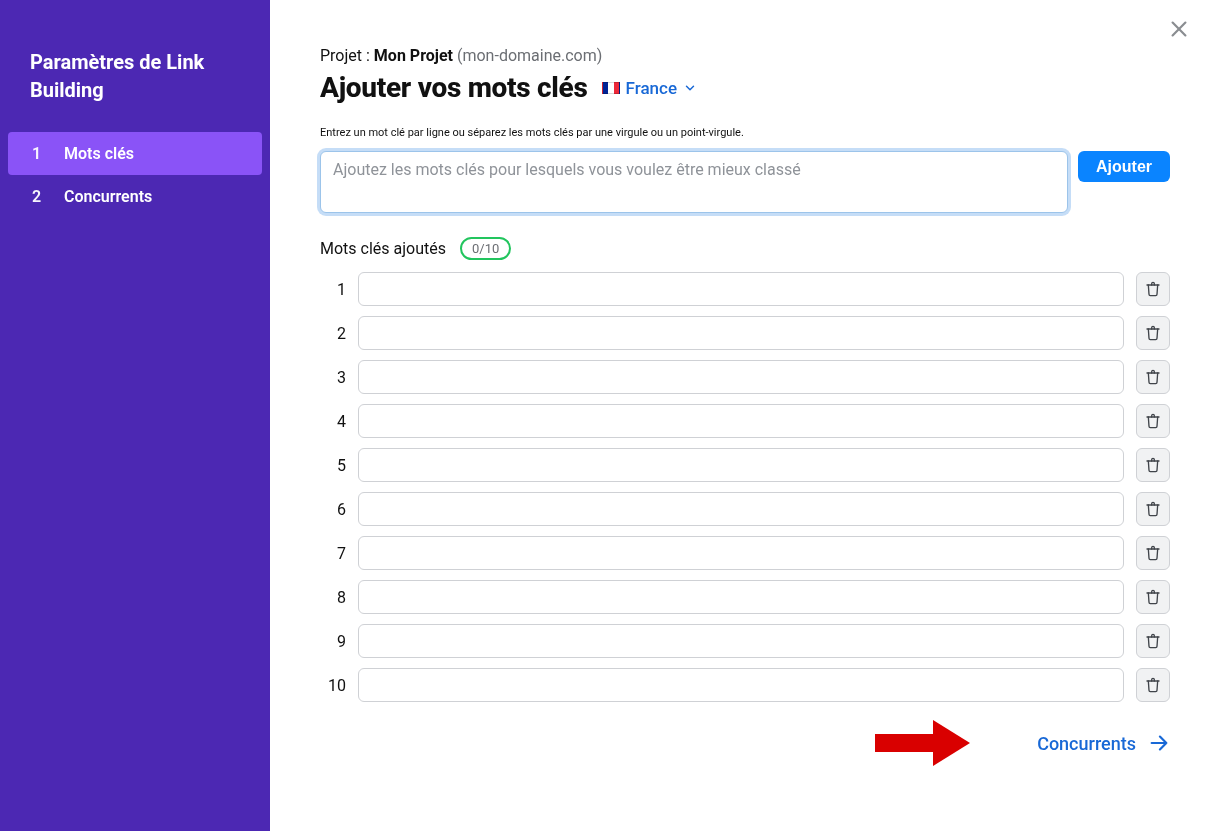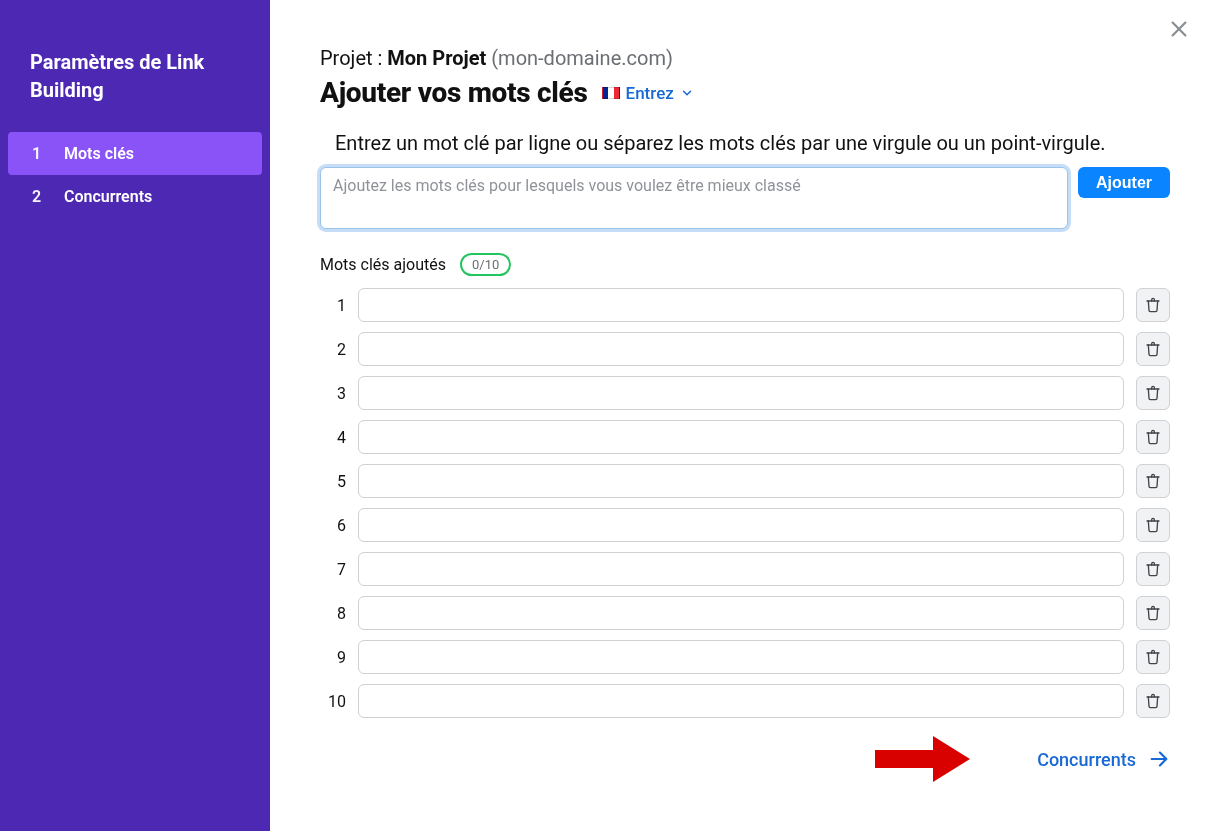--- a/index.html
+++ b/index.html
@@ -60,21 +60,21 @@
     width: 34px;
     height: 34px;
     display: flex;
     align-items: center;
     justify-content: center;
     cursor: pointer;
     color: #8a8d91;
   }
   .close-btn svg { width: 22px; height: 22px; stroke: currentColor; }
   .project-line {
-    font-size: 20px;
+    font-size: 16px;
     color: #111;
     margin-bottom: 6px;
   }
   .project-line .domain { color: #6b6e73; }
   .heading-row {
     display: flex;
     align-items: center;
     gap: 14px;
     margin-bottom: 22px;
   }
@@ -95,24 +95,23 @@
   }
   .flag {
     width: 18px;
     height: 12px;
     display: inline-block;
     background: linear-gradient(to right, #002395 0 33.3%, #ffffff 33.3% 66.6%, #ED2939 66.6% 100%);
     border: 0.5px solid rgba(0,0,0,0.15);
   }
   .chevron-down { width: 14px; height: 14px; }
   .instruction {
-    font-size: 20px;
+    font-size: 11px;
     color: #111;
     margin-bottom: 12px;
-    margin-left: 15px;
   }
   .input-row {
     display: flex;
     gap: 10px;
     align-items: stretch;
     margin-bottom: 24px;
   }
   .kw-textarea {
     flex: 1;
     height: 62px;
@@ -245,21 +244,21 @@
 
     <div class="project-line">
       <span>Projet : </span><b>Mon Projet</b>
       <span class="domain">(mon-domaine.com)</span>
     </div>
 
     <div class="heading-row">
       <h1 class="heading">Ajouter vos mots clés</h1>
       <div class="country-sel">
         <span class="flag"></span>
-        <span>Entrez</span>
+        <span>France</span>
         <svg class="chevron-down" viewBox="0 0 24 24" fill="none" stroke="#1868d6" stroke-width="2.5" stroke-linecap="round" stroke-linejoin="round">
             <polyline points="6 9 12 15 18 9"></polyline>
           </svg>
       </div>
     </div>
 
     <div class="instruction">Entrez un mot clé par ligne ou séparez les mots clés par une virgule ou un point-virgule.</div>
 
     <div class="input-row">
       <textarea class="kw-textarea" placeholder="Ajoutez les mots clés pour lesquels vous voulez être mieux classé" style=""></textarea>

